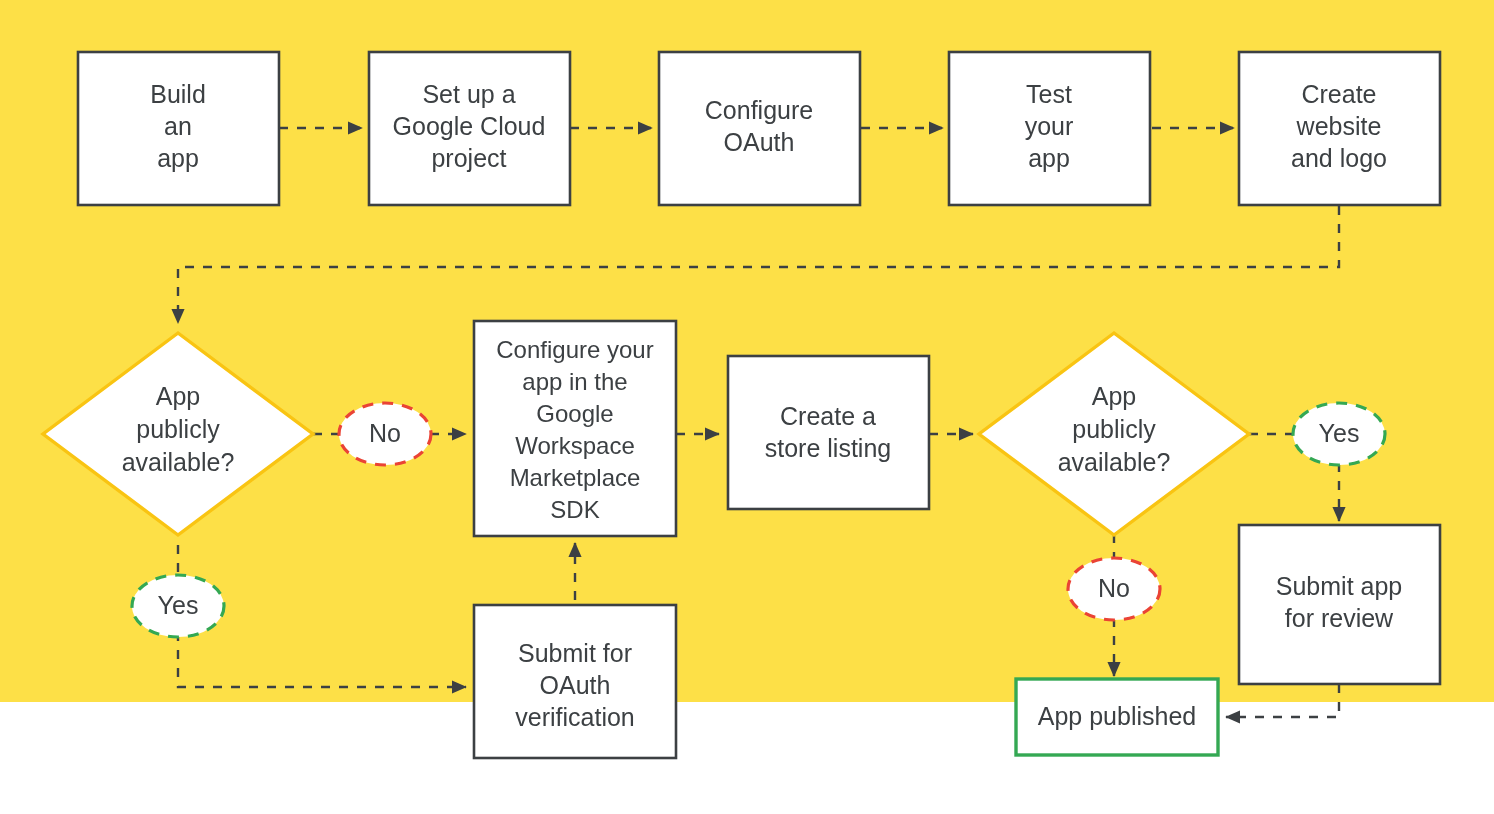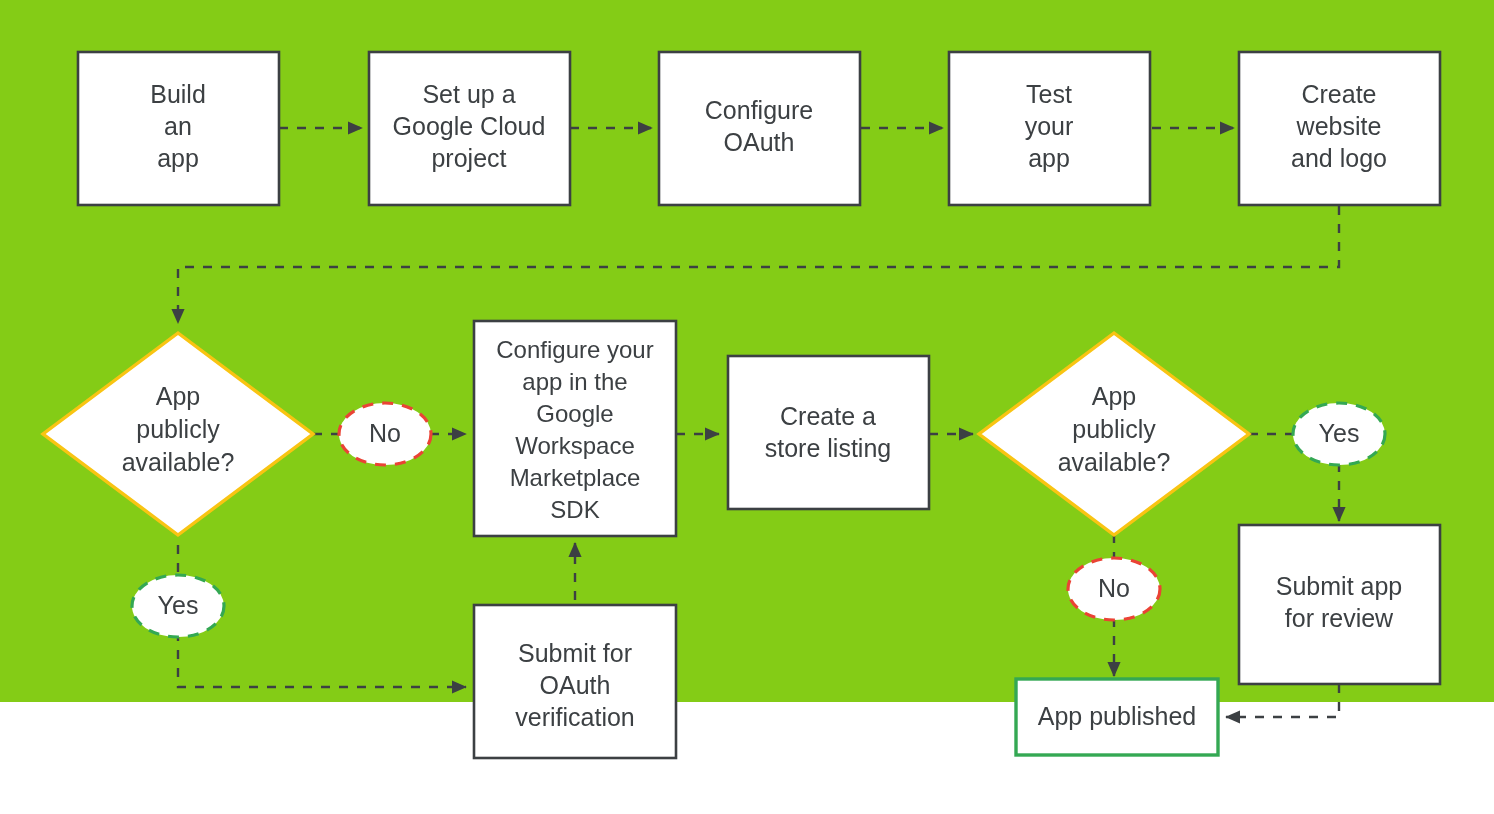--- a/index.html
+++ b/index.html
@@ -10,21 +10,21 @@
   body {
     width: 1494px;
     height: 814px;
     font-family: "Liberation Sans", sans-serif;
     overflow: hidden;
   }
   #diagram-root {
     position: relative;
     width: 1494px;
     height: 702px;
-    background: #84cc16;
+    background: #fde047;
   }
   svg.flow {
     position: absolute;
     top: 0;
     left: 0;
     width: 1494px;
     height: 814px;
   }
   .node-box {
     fill: #ffffff;

